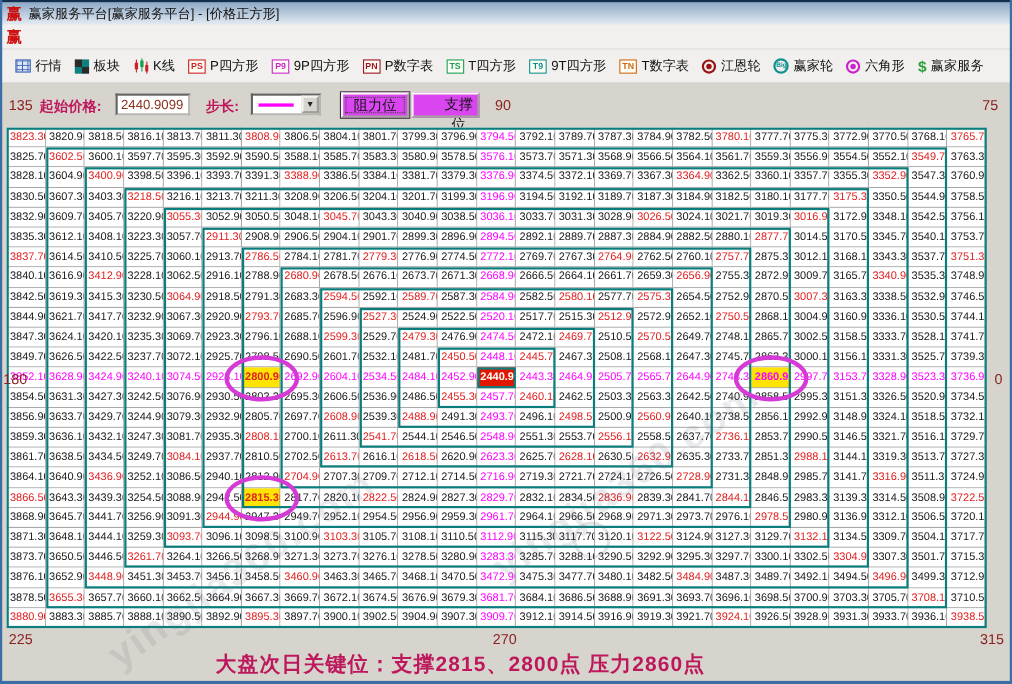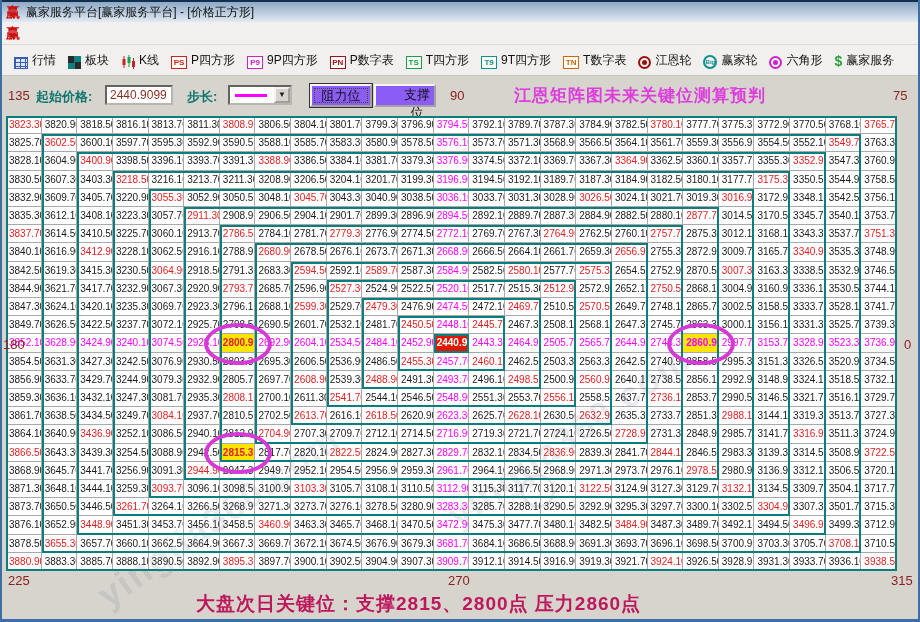--- a/index.html
+++ b/index.html
@@ -12,40 +12,40 @@
   .titlebar { height:22px; background:linear-gradient(#8ea9c6,#e2eaf2); border-top:2px solid #11304f; display:flex; align-items:center; padding-left:6px; }
   .logo { color:#cc1111; font-weight:bold; font-size:14px; margin-right:6px; line-height:1; }
   .title-text { font-size:12px; color:#111; }
 
   
   .menubar { height:23px; background:#f1f0ee; display:flex; align-items:center; padding-left:6px; border-bottom:1px solid #dddbd6; }
   .menu-item { font-size:12px; color:#111; padding:3px 9px; cursor:default; }
 
   
   .toolbar { height:31px; background:#f1f0ee; display:flex; align-items:center; padding-left:8px; border-bottom:1px solid #c9c6c0; }
-  .tool { display:flex; align-items:flex-end; gap:4px; padding:3px 6px; font-size:12px; color:#111; cursor:default; }
+  .tool { display:flex; align-items:center; gap:4px; padding:3px 6px; font-size:12px; color:#111; cursor:default; }
   .badge { display:inline-block; width:16px; height:13px; font-size:8px; font-weight:bold; text-align:center; line-height:12px; background:#fffef5; }
   .ring-icon { display:inline-block; width:13px; height:13px; border-radius:50%; border:2px solid currentColor; position:relative; }
   .ring-icon::after { content:""; position:absolute; left:2px; top:2px; width:5px; height:5px; border-radius:50%; background:currentColor; }
   .big-icon { display:inline-block; width:14px; height:14px; border-radius:50%; border:2px solid #0f8f8f; color:#0f8f8f; font-size:6px; font-weight:bold; text-align:center; line-height:10px; }
   .grid-icon { display:inline-block; width:14px; height:12px; border:1px solid #3a5fae; background:
      linear-gradient(#3a5fae 1px, transparent 1px) 0 0/100% 4px,
      linear-gradient(90deg,#3a5fae 1px, transparent 1px) 0 0/5px 100%, #dce6f8; }
   .blocks-icon { display:inline-block; width:13px; height:13px; background:conic-gradient(#0f8080 25%, #2a2a2a 0 50%, #0f8080 0 75%, #2a2a2a 0); }
   .dollar-icon { color:#2aa03a; font-weight:bold; font-size:14px; }
 
   
   .controls { height:39px; position:relative; background:#d7d4cd; }
-  .ctl-label { position:absolute; font-size:13px; font-weight:bold; color:#0f766e; top:12px; }
+  .ctl-label { position:absolute; font-size:13px; font-weight:bold; color:#be185d; top:12px; }
   .angle { position:absolute; font-size:13px; color:#8b2222; z-index:40; }
   .price-input { position:absolute; left:105px; top:9px; width:68px; height:20px; border:2px inset #b9b6af; background:#fff; color:#8b3322; font-size:12px; padding:1px 3px; font-family:"Liberation Sans",sans-serif; }
   .stepbox { position:absolute; left:228px; top:9px; width:64px; height:20px; border:2px inset #b9b6af; background:#fff; display:flex; align-items:center; }
   .step-line { width:32px; height:3px; background:#ff00ff; margin-left:5px; }
   .combo-btn { margin-left:auto; width:16px; height:16px; background:#d7d4cd; border:2px outset #f4f2ee; font-size:8px; line-height:12px; text-align:center; color:#222; }
-  .push-btn { position:absolute; top:8px; width:62px; height:23px; background:#8b5cf6; border:2px outset #f7f5f1; font-size:13px; color:#111; font-family:"Liberation Sans","DejaVu Sans",sans-serif; }
+  .push-btn { position:absolute; top:8px; width:62px; height:23px; background:#d946ef; border:2px outset #f7f5f1; font-size:13px; color:#111; font-family:"Liberation Sans","DejaVu Sans",sans-serif; }
   .push-btn.focused { outline:1px dotted #444; outline-offset:-5px; border:2px outset #f7f5f1; box-shadow:0 0 0 1px #333; }
   .chart-title { position:absolute; left:514px; top:8px; font-size:17px; font-weight:bold; color:#dd3ddd; letter-spacing:1px; }
 
   
   .matrix-wrap { position:absolute; left:6px; top:116px; width:891px; height:455px; background:#fff; }
   .matrix { position:absolute; inset:0; display:grid; grid-template-columns:repeat(25,1fr); grid-template-rows:repeat(25,1fr); }
   .cell { font-size:10px; line-height:17px; color:#1a1a1a; padding-left:3px; overflow:hidden; white-space:nowrap; border-right:1px solid #a9a9a9; border-bottom:1px solid #a9a9a9; background:#fff; }
   .cell.cardinal { color:#ff00ff; }
   .cell.diagonal, .cell.eighth { color:#e02020; }
   .cell.center { background:#e01800; color:#fff; font-weight:bold; }
@@ -137,21 +137,20 @@
   <span class="ctl-label" style="left:36px;">起始价格:</span>
   <input class="price-input" value="2440.9099" style="">
   <span class="ctl-label" style="left:187px;">步长:</span>
   <div class="stepbox">
     <span class="step-line"></span>
     <span class="combo-btn">▼</span>
   </div>
   <button class="push-btn focused" style="left:310px;">阻力位</button>
   <button class="push-btn" style="left:374px;padding-left:24px;">支撑位</button>
   <span class="angle" style="left:450px; top:12px;">90</span>
-  <span class="chart-title">江恩矩阵图未来关键位测算预判</span>
   <span class="angle" style="left:893px; top:12px;">75</span>
 </div>
 
 <span class="angle" style="left:3px; top:337px;">180</span>
 <span class="angle" style="left:904px; top:337px;">0</span>
 <span class="angle" style="left:8px; top:573px;">225</span>
 <span class="angle" style="left:448px; top:573px;">270</span>
 <span class="angle" style="left:891px; top:573px;">315</span>
 
 <div class="matrix-wrap">

